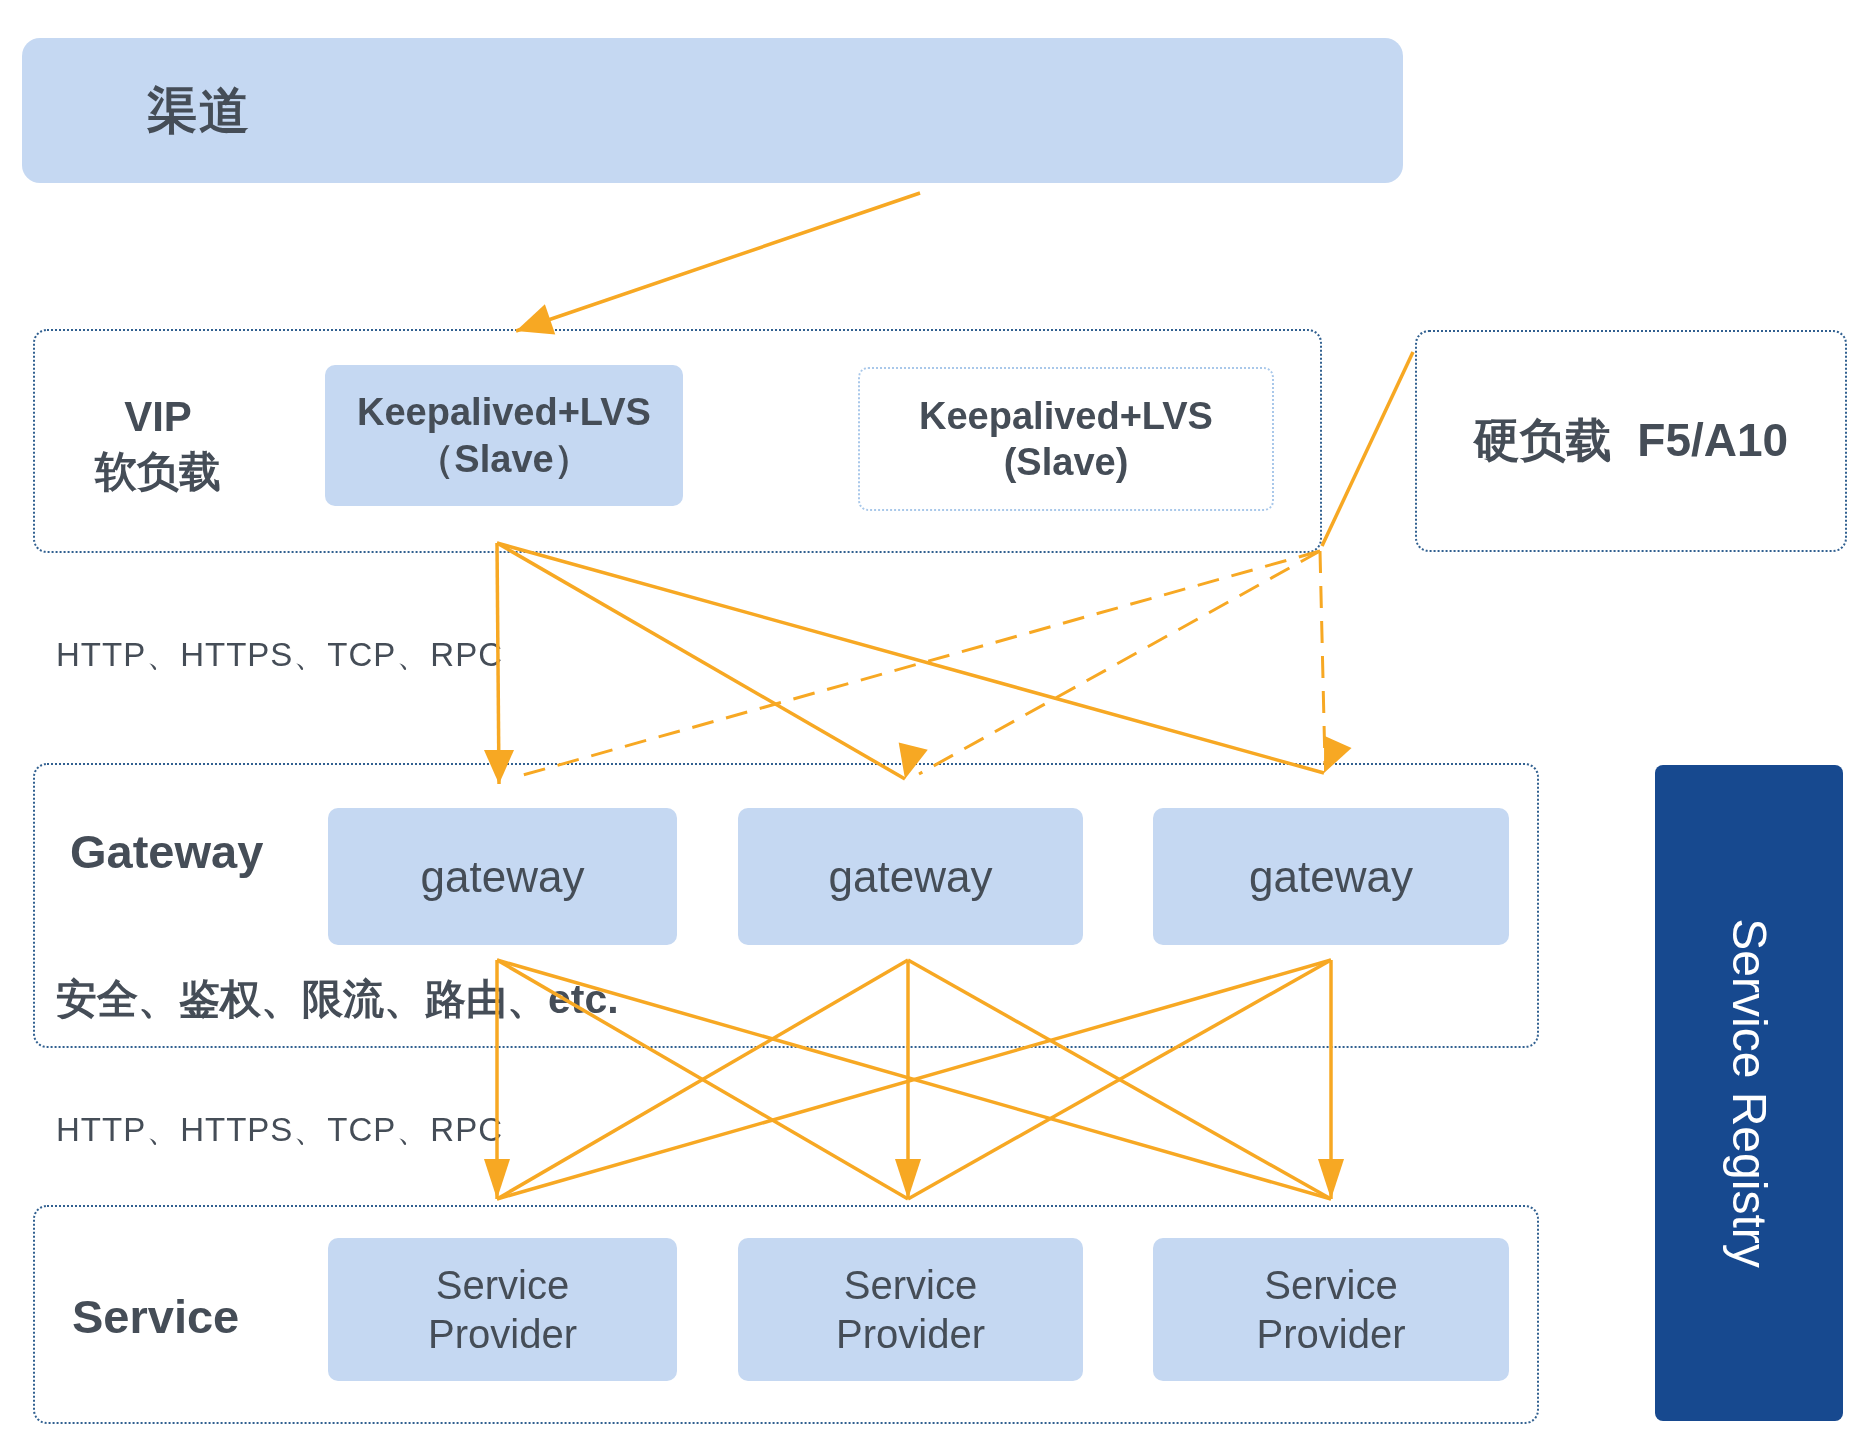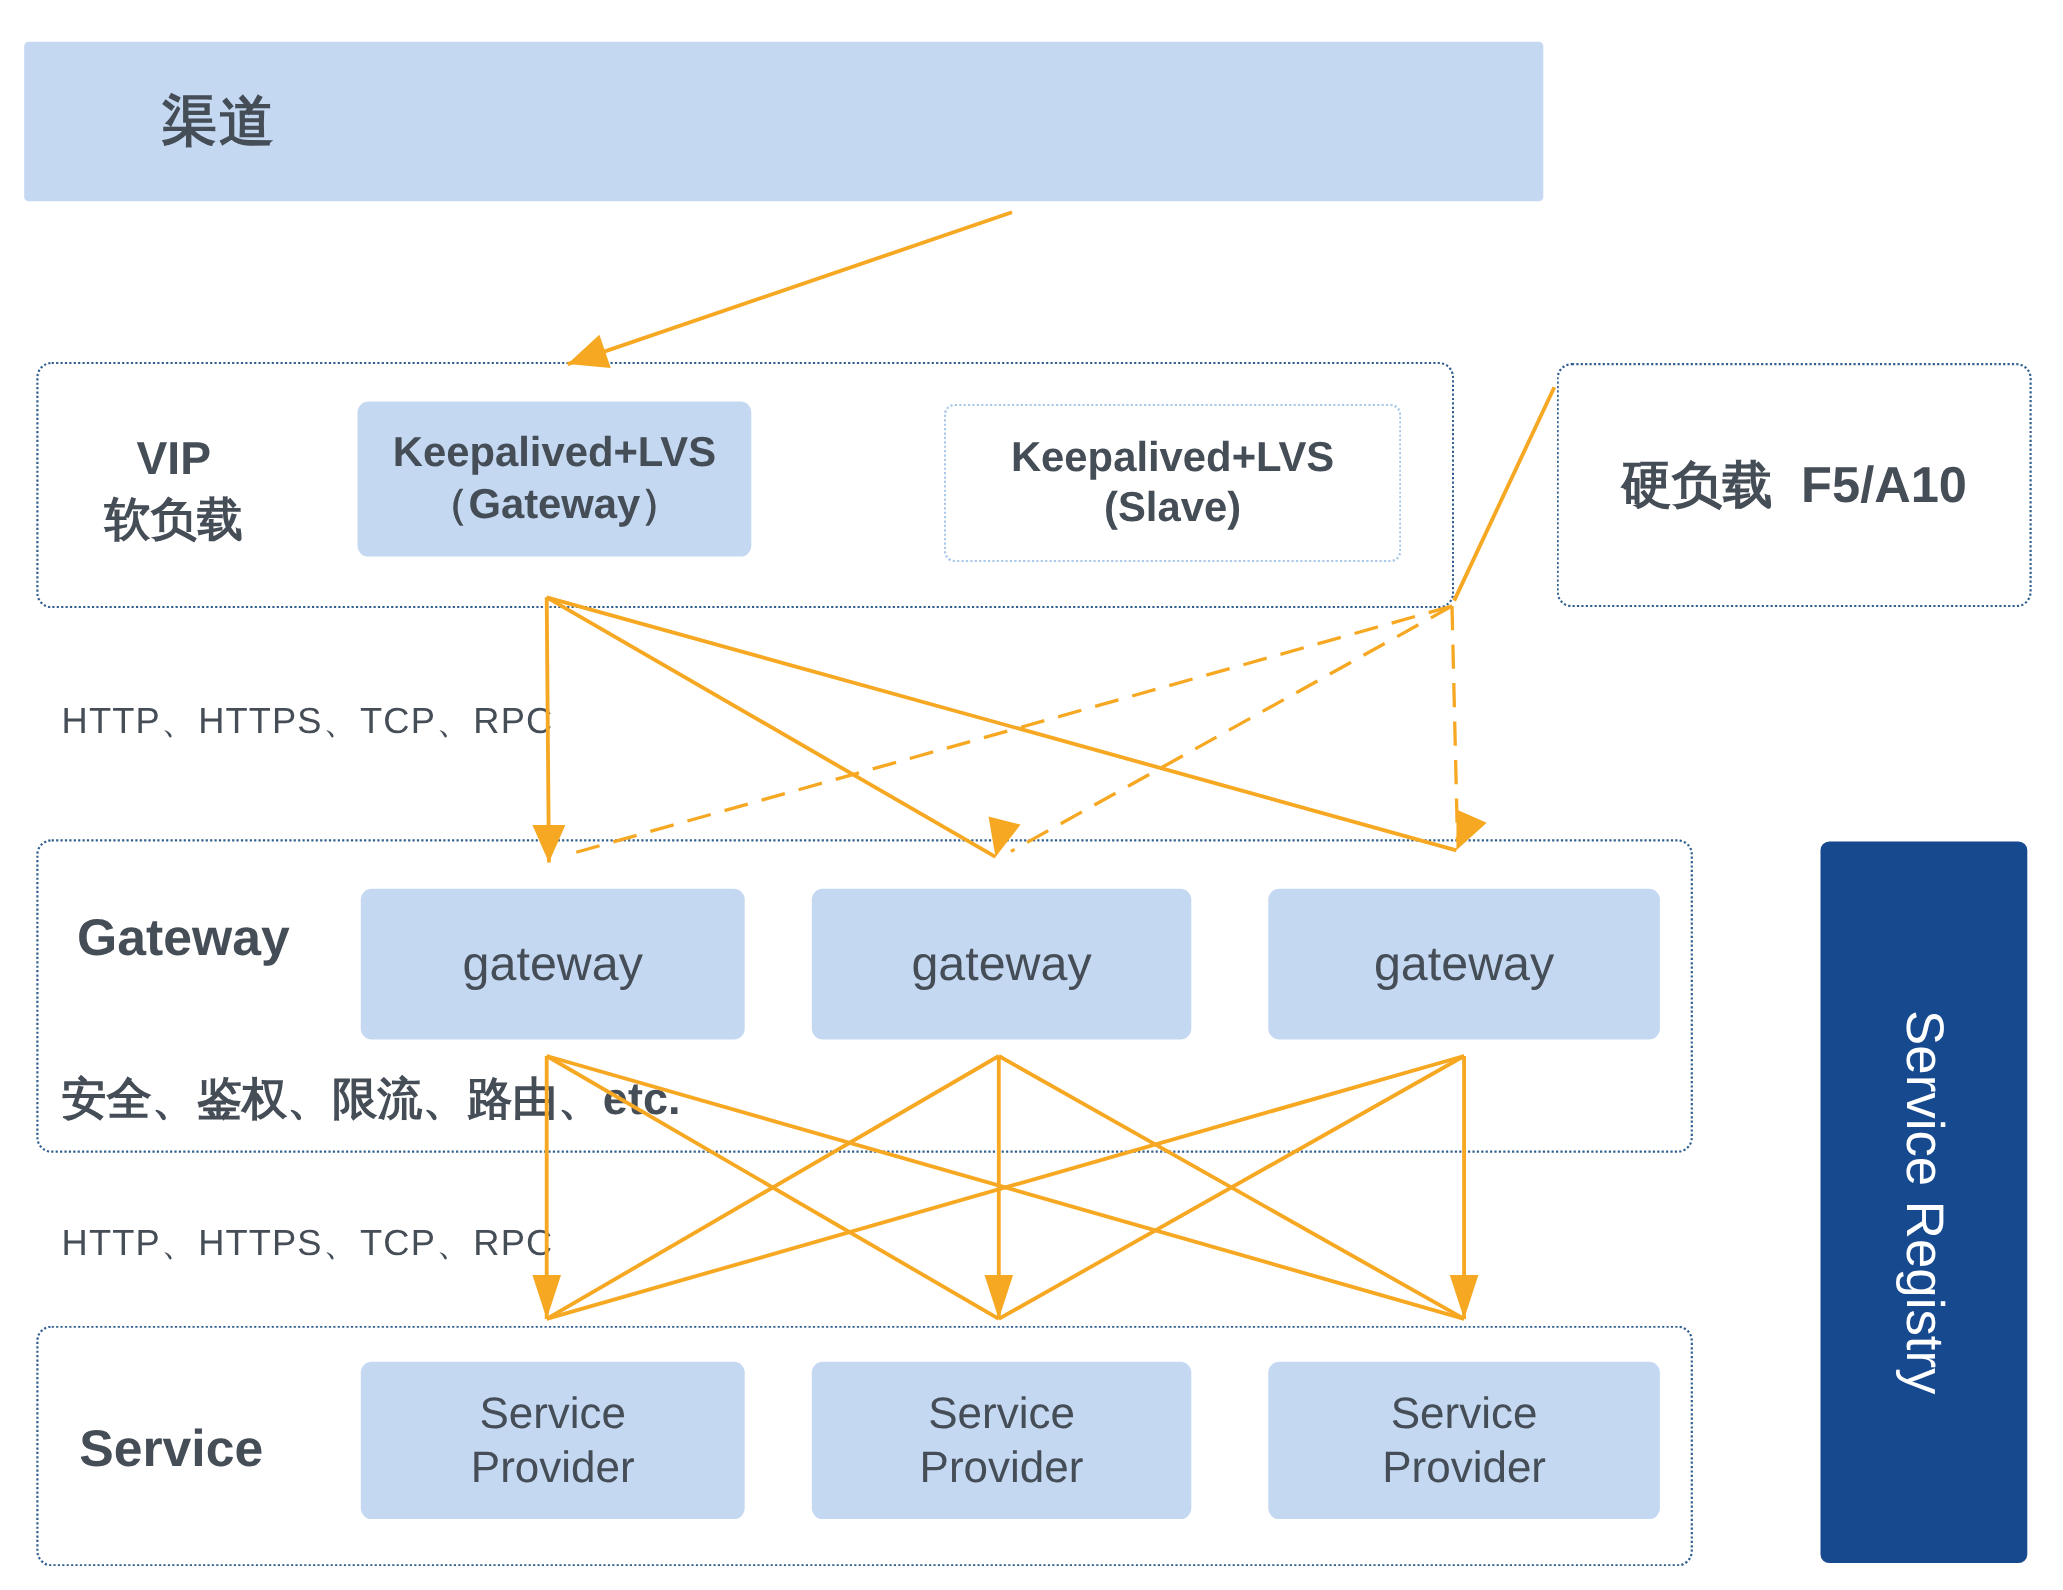--- a/index.html
+++ b/index.html
@@ -7,21 +7,21 @@
     position:relative;
     width:1875px;height:1445px;
     background:#ffffff;
     font-family:"Liberation Sans","DejaVu Sans",sans-serif;
     color:#454d57;
     overflow:hidden;
   }
   .abs{position:absolute;}
   .banner{
     left:22px;top:38px;width:1381px;height:145px;
-    background:#c5d8f2;border-radius:4px;
+    background:#c5d8f2;border-radius:18px;
   }
   .banner-label{
     position:absolute;left:125px;top:50%;transform:translateY(-50%);
     font-size:50px;font-weight:bold;letter-spacing:2px;
   }
   .banner-text{
     position:absolute;left:608px;top:50%;transform:translateY(-50%);
     font-size:48px;font-weight:bold;
   }
   .section{
@@ -83,21 +83,21 @@
     <span class="banner-label">渠道</span>
   </div>
 
   <div class="abs section vip-box"></div>
   <div class="abs vip-label">
     <div>VIP</div>
     <div>软负载</div>
   </div>
   <div class="abs bluecard master-box">
     <div>Keepalived+LVS</div>
-    <div>（Gateway）</div>
+    <div>（Slave）</div>
   </div>
   <div class="abs slave-box">
     <div>Keepalived+LVS</div>
     <div>(Slave)</div>
   </div>
 
   <div class="abs section f5-box">
     <span>硬负载  F5/A10</span>
   </div>
 

